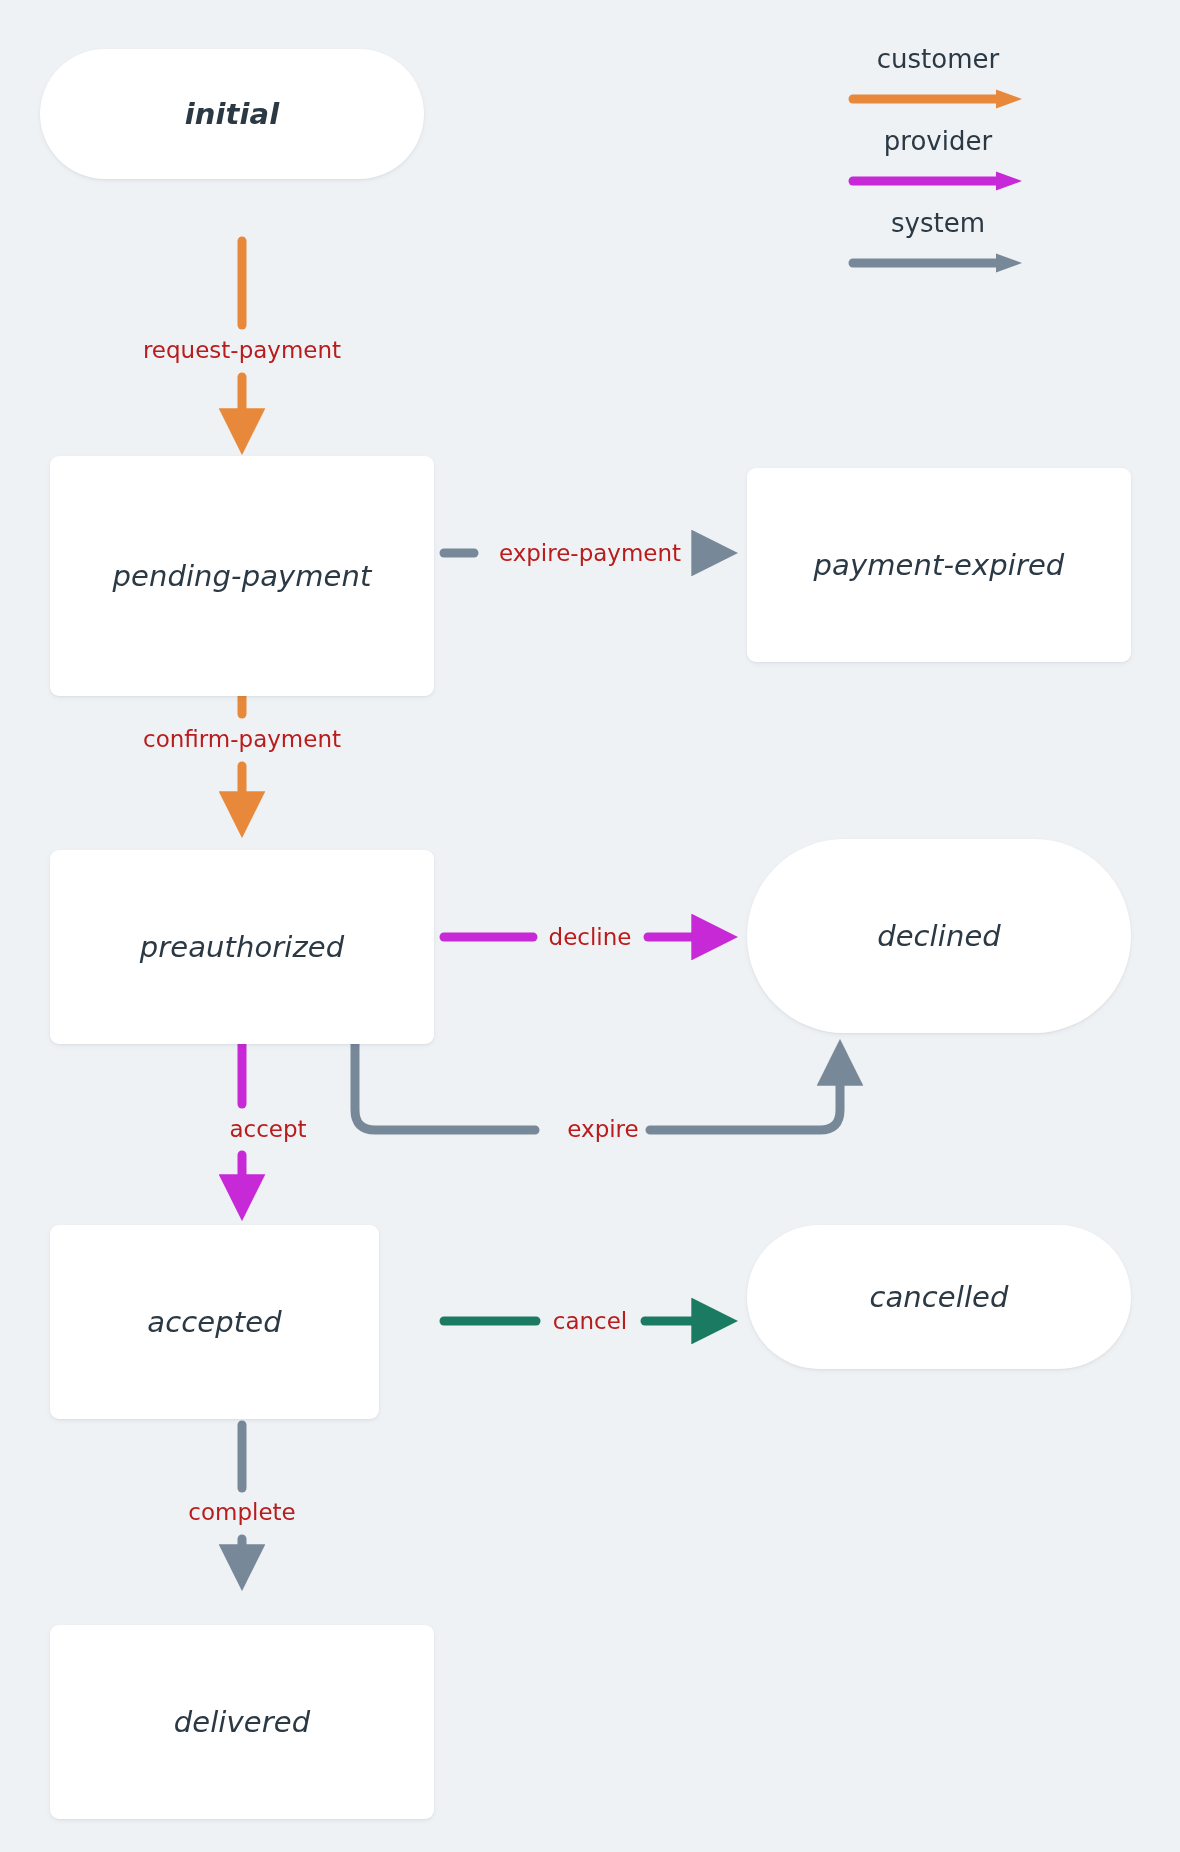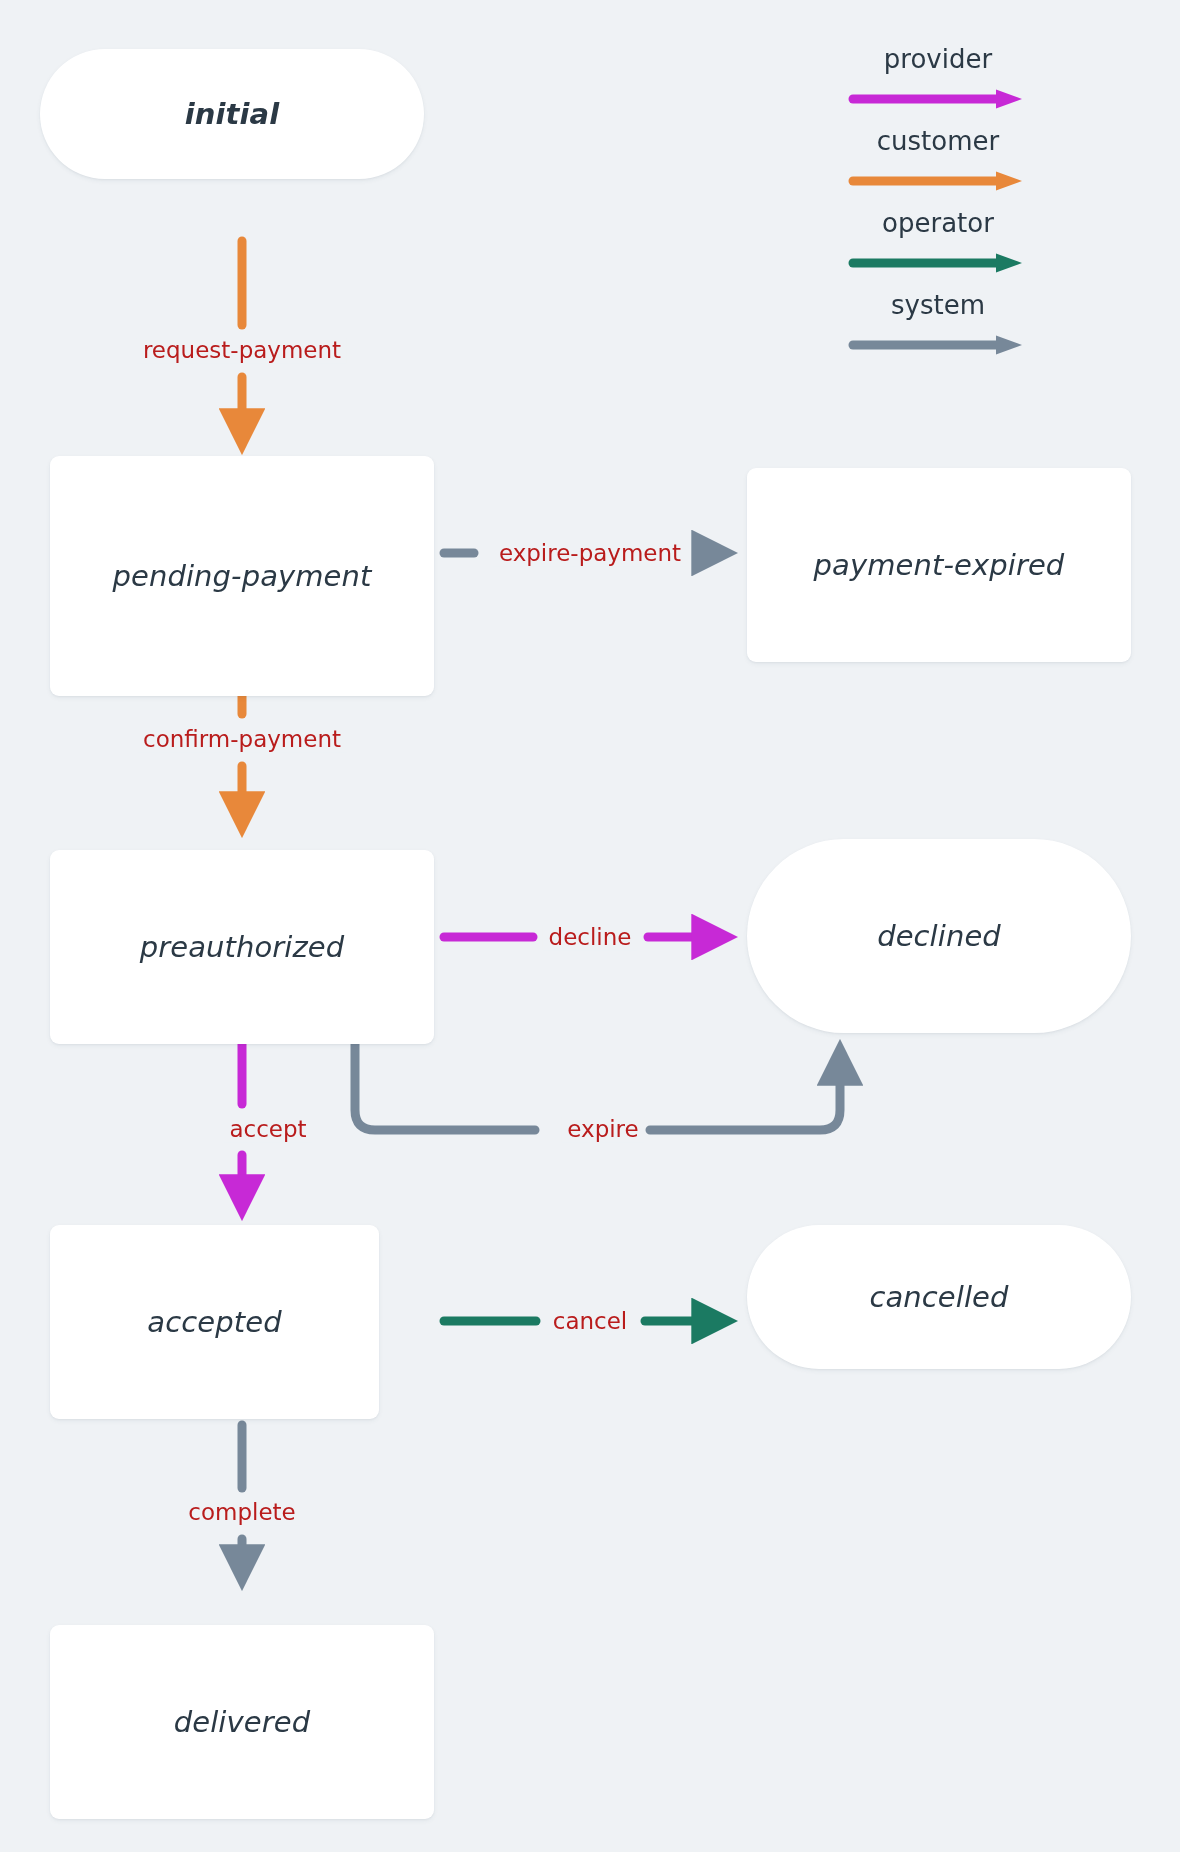--- a/index.html
+++ b/index.html
@@ -175,38 +175,31 @@
     <div class="edge-label" style="left: 242px; top: 740px;">confirm-payment</div>
     <div class="edge-label" style="left: 590px; top: 938px;">decline</div>
     <div class="edge-label" style="left: 242px; top: 1130px; margin-left: 26px;">accept</div>
     <div class="edge-label" style="left: 603px; top: 1130px;">expire</div>
     <div class="edge-label" style="left: 590px; top: 1322px;">cancel</div>
     <div class="edge-label" style="left: 242px; top: 1513px;">complete</div>
   </div>
 
 <div id="legend">
     <div class="legend-row">
-      <div class="legend-text">provider</div>
-      <div class="legend-arrow"><svg width="176" height="22" viewBox="0 0 176 22" xmlns="http://www.w3.org/2000/svg">
-          <path d="M 5 11 L 150 11" stroke="#c729d6" stroke-width="9" stroke-linecap="round" fill="none"></path>
-          <path d="M 148 1.5 L 174 11 L 148 20.5 z" fill="#c729d6"></path>
-        </svg></div>
-    </div>
-    <div class="legend-row">
       <div class="legend-text">customer</div>
       <div class="legend-arrow"><svg width="176" height="22" viewBox="0 0 176 22" xmlns="http://www.w3.org/2000/svg">
           <path d="M 5 11 L 150 11" stroke="#e8883a" stroke-width="9" stroke-linecap="round" fill="none"></path>
           <path d="M 148 1.5 L 174 11 L 148 20.5 z" fill="#e8883a"></path>
         </svg></div>
     </div>
     <div class="legend-row">
-      <div class="legend-text">operator</div>
+      <div class="legend-text">provider</div>
       <div class="legend-arrow"><svg width="176" height="22" viewBox="0 0 176 22" xmlns="http://www.w3.org/2000/svg">
-          <path d="M 5 11 L 150 11" stroke="#1b7a62" stroke-width="9" stroke-linecap="round" fill="none"></path>
-          <path d="M 148 1.5 L 174 11 L 148 20.5 z" fill="#1b7a62"></path>
+          <path d="M 5 11 L 150 11" stroke="#c729d6" stroke-width="9" stroke-linecap="round" fill="none"></path>
+          <path d="M 148 1.5 L 174 11 L 148 20.5 z" fill="#c729d6"></path>
         </svg></div>
     </div>
     <div class="legend-row">
       <div class="legend-text">system</div>
       <div class="legend-arrow"><svg width="176" height="22" viewBox="0 0 176 22" xmlns="http://www.w3.org/2000/svg">
           <path d="M 5 11 L 150 11" stroke="#778899" stroke-width="9" stroke-linecap="round" fill="none"></path>
           <path d="M 148 1.5 L 174 11 L 148 20.5 z" fill="#778899"></path>
         </svg></div>
     </div>
   </div>

